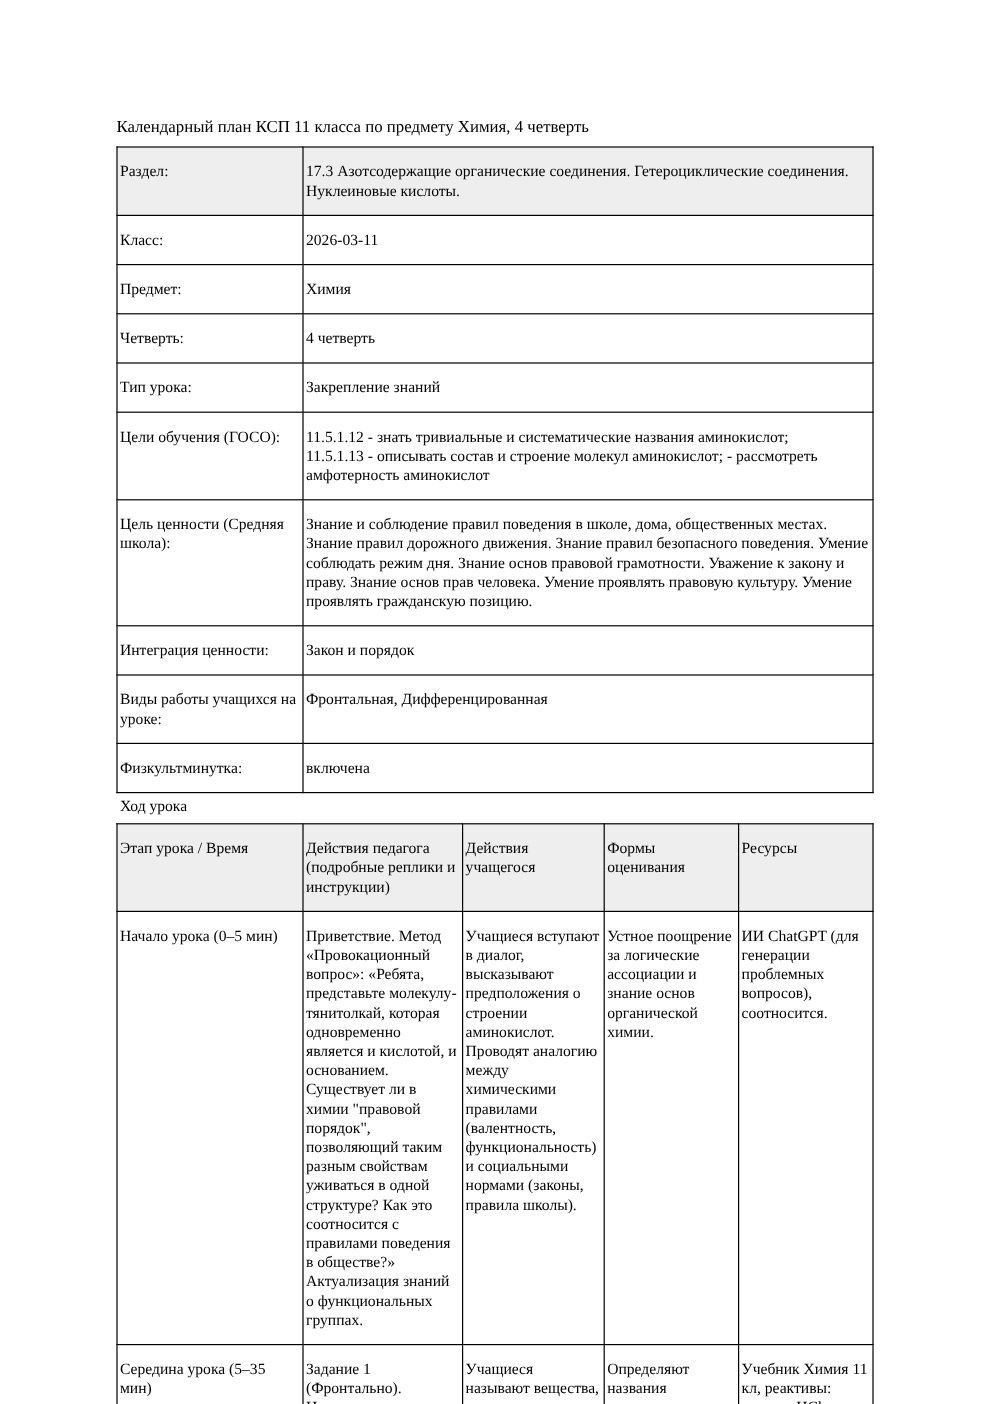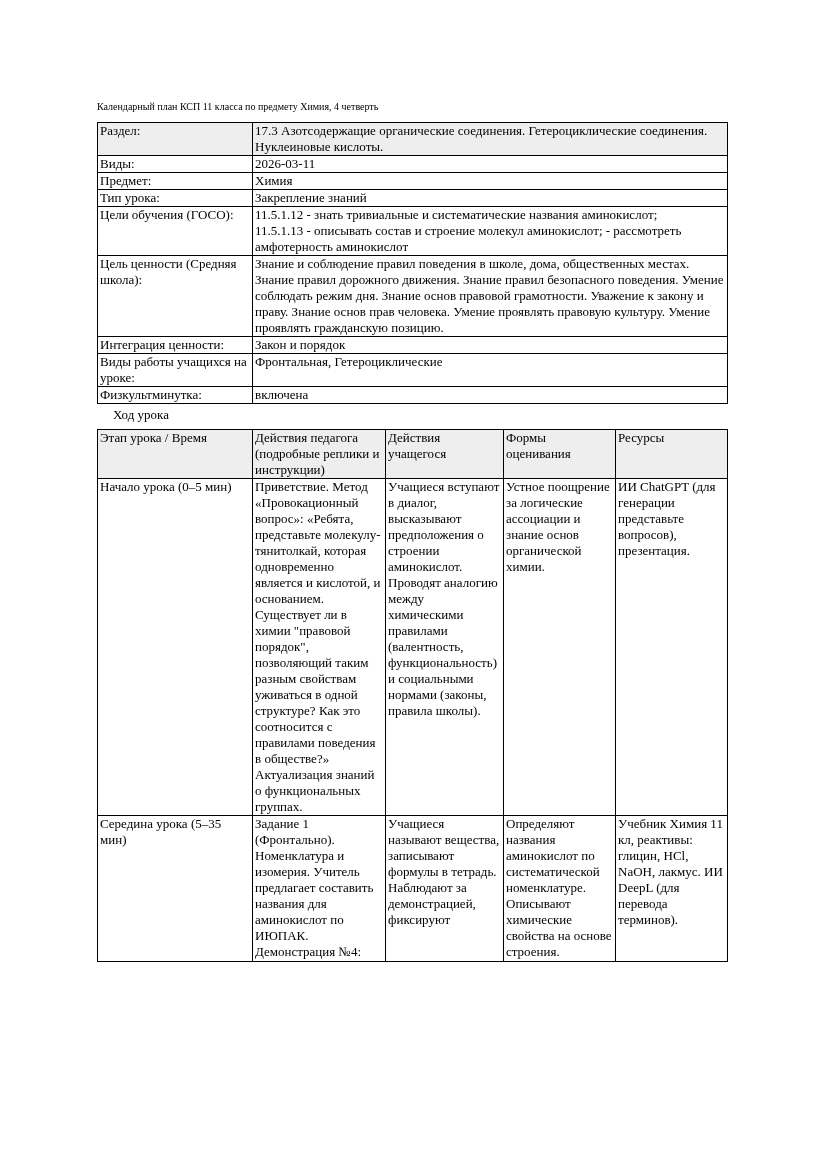--- a/index.html
+++ b/index.html
@@ -16,45 +16,45 @@
     overflow: hidden;
     font-family: "Liberation Serif", "DejaVu Serif", serif;
     color: var(--text-color);
   }
   .page {
     position: absolute;
     left: 97px; top: 99px;
     width: 630px;
   }
   .doc-title {
-    font-size: 10px;
+    font-size: 14px;
     line-height: 16px;
     margin: 0 0 7px 0;
   }
   table {
     border-collapse: collapse;
     width: 630px;
     table-layout: fixed;
   }
   td, th {
     border: 1px solid var(--border-color);
-    padding: 0 2px;
+    padding: 12px 2px;
     vertical-align: top;
     text-align: left;
     font-weight: normal;
     font-size: 13px;
     line-height: 16px;
     white-space: pre-line;
     overflow-wrap: break-word;
   }
   .shaded { background: var(--header-bg); }
   .section-heading {
     font-size: 13px;
     line-height: 16px;
-    margin: 3px 0 6px 16px;
+    margin: 3px 0 6px 3px;
   }
   .clip {
     height: 145px;
     overflow: hidden;
   }
 </style>
 </head>
 <body>
 
 <div class="page">
@@ -65,47 +65,51 @@
     <colgroup>
         <col style="width:155px">
         <col style="width:475px">
       </colgroup>
     <tbody>
       <tr>
         <td class="shaded">Раздел:</td>
         <td class="shaded">17.3 Азотсодержащие органические соединения. Гетероциклические соединения. Нуклеиновые кислоты.</td>
       </tr>
       <tr>
-        <td>Виды:</td>
+        <td>Класс:</td>
         <td>2026-03-11</td>
       </tr>
       <tr>
         <td>Предмет:</td>
         <td>Химия</td>
+      </tr>
+      <tr>
+        <td>Четверть:</td>
+        <td>4 четверть</td>
       </tr>
       <tr>
         <td>Тип урока:</td>
         <td>Закрепление знаний</td>
       </tr>
       <tr>
         <td>Цели обучения (ГОСО):</td>
         <td>11.5.1.12 - знать тривиальные и систематические названия аминокислот;
 11.5.1.13 - описывать состав и строение молекул аминокислот; - рассмотреть амфотерность аминокислот</td>
       </tr>
       <tr>
         <td>Цель ценности (Средняя школа):</td>
         <td>Знание и соблюдение правил поведения в школе, дома, общественных местах. Знание правил дорожного движения. Знание правил безопасного поведения. Умение соблюдать режим дня. Знание основ правовой грамотности. Уважение к закону и праву. Знание основ прав человека. Умение проявлять правовую культуру. Умение проявлять гражданскую позицию.</td>
       </tr>
       <tr>
         <td>Интеграция ценности:</td>
         <td>Закон и порядок</td>
       </tr>
       <tr>
         <td>Виды работы учащихся на уроке:</td>
-        <td>Фронтальная, Гетероциклические</td>
+        <td>Фронтальная, Дифференцированная</td>
       </tr>
       <tr>
         <td>Физкультминутка:</td>
         <td>включена</td>
       </tr>
     </tbody>
   </table>
 
   <div class="section-heading">Ход урока</div>
 
@@ -125,21 +129,21 @@
         <th class="shaded">Формы оценивания</th>
         <th class="shaded">Ресурсы</th>
       </tr>
     </thead>
     <tbody>
       <tr>
         <td>Начало урока (0–5 мин)</td>
         <td>Приветствие. Метод «Провокационный вопрос»: «Ребята, представьте молекулу-тянитолкай, которая одновременно является и кислотой, и основанием. Существует ли в химии "правовой порядок", позволяющий таким разным свойствам уживаться в одной структуре? Как это соотносится с правилами поведения в обществе?» Актуализация знаний о функциональных группах.</td>
         <td>Учащиеся вступают в диалог, высказывают предположения о строении аминокислот. Проводят аналогию между химическими правилами (валентность, функциональность) и социальными нормами (законы, правила школы).</td>
         <td>Устное поощрение за логические ассоциации и знание основ органической химии.</td>
-        <td>ИИ ChatGPT (для генерации представьте вопросов), презентация.</td>
+        <td>ИИ ChatGPT (для генерации проблемных вопросов), соотносится.</td>
       </tr>
       <tr>
         <td><div class="clip">Середина урока (5–35 мин)</div></td>
         <td><div class="clip">Задание 1 (Фронтально). Номенклатура и изомерия. Учитель предлагает составить названия для аминокислот по ИЮПАК. Демонстрация №4:</div></td>
         <td><div class="clip">Учащиеся называют вещества, записывают формулы в тетрадь. Наблюдают за демонстрацией, фиксируют</div></td>
         <td><div class="clip">Определяют названия аминокислот по систематической номенклатуре. Описывают химические свойства на основе строения.</div></td>
         <td><div class="clip">Учебник Химия 11 кл, реактивы: глицин, HCl, NaOH, лакмус. ИИ DeepL (для перевода терминов).</div></td>
       </tr>
     </tbody>
   </table>

